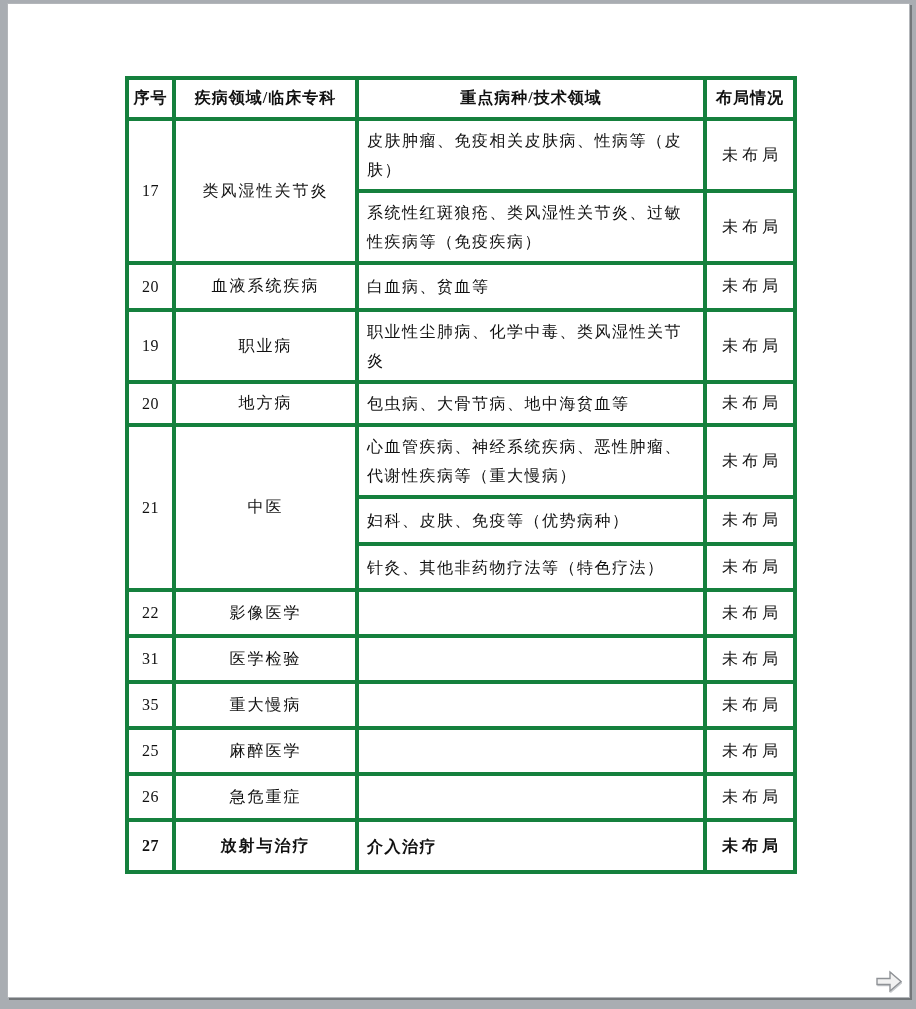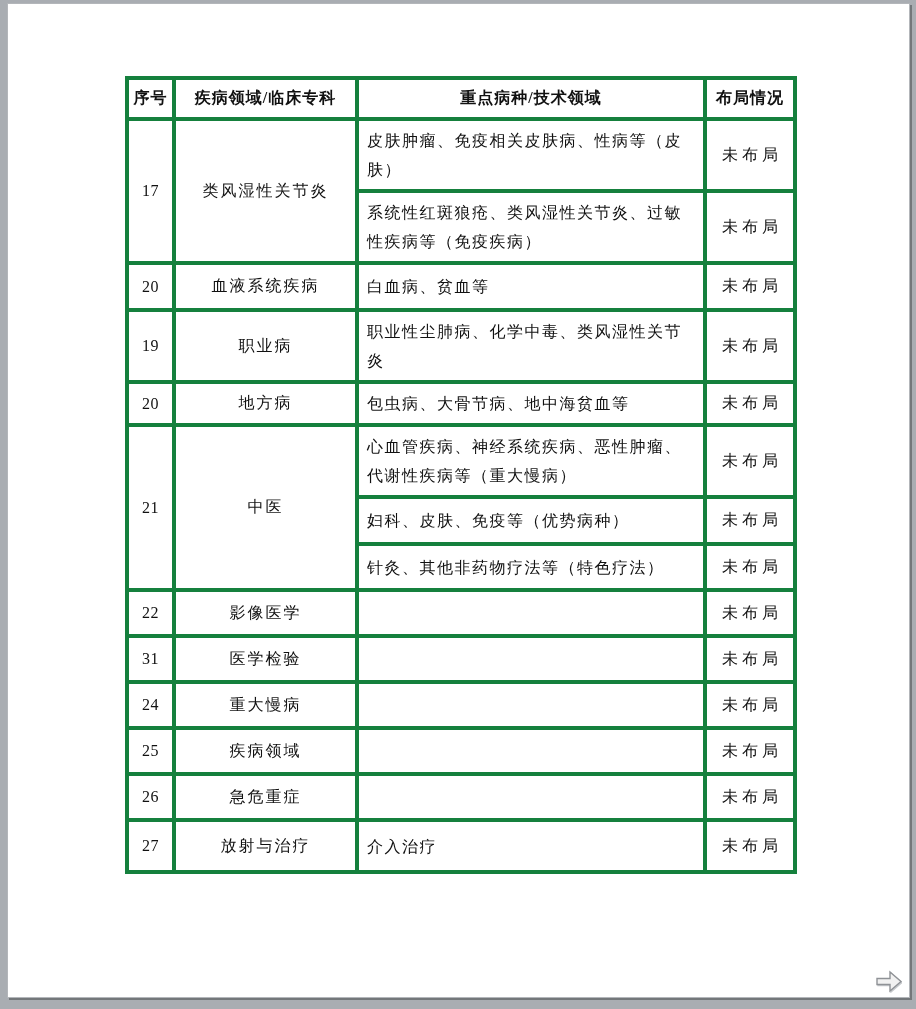--- a/index.html
+++ b/index.html
@@ -135,38 +135,38 @@
           <td class="cell-detail"></td>
           <td class="cell-status">未布局</td>
         </tr>
         <tr style="height: 46px;">
           <td class="cell-no" rowspan="1">31</td>
           <td class="cell-field" rowspan="1">医学检验</td>
           <td class="cell-detail"></td>
           <td class="cell-status">未布局</td>
         </tr>
         <tr style="height: 46px;">
-          <td class="cell-no" rowspan="1">24</td>
+          <td class="cell-no" rowspan="1">35</td>
           <td class="cell-field" rowspan="1">重大慢病</td>
           <td class="cell-detail"></td>
           <td class="cell-status">未布局</td>
         </tr>
         <tr style="height: 46px;">
           <td class="cell-no" rowspan="1">25</td>
-          <td class="cell-field" rowspan="1">疾病领域</td>
+          <td class="cell-field" rowspan="1">麻醉医学</td>
           <td class="cell-detail"></td>
           <td class="cell-status">未布局</td>
         </tr>
         <tr style="height: 46px;">
           <td class="cell-no" rowspan="1">26</td>
           <td class="cell-field" rowspan="1">急危重症</td>
           <td class="cell-detail"></td>
           <td class="cell-status">未布局</td>
         </tr>
-        <tr style="height: 52px;">
+        <tr style="height: 52px; font-weight: bold;">
           <td class="cell-no" rowspan="1">27</td>
           <td class="cell-field" rowspan="1">放射与治疗</td>
           <td class="cell-detail">介入治疗</td>
           <td class="cell-status">未布局</td>
         </tr>
       </tbody>
   </table>
 
   <svg class="page-arrow" viewBox="0 0 26 23" xmlns="http://www.w3.org/2000/svg">
     <polygon points="1,8.5 14,8.5 14,2 25,11.5 14,21 14,14.5 1,14.5" fill="#f1f1f1" stroke="#8f9296" stroke-width="1.4" style="filter: drop-shadow(1px 1px 0px #c6c9cc);"></polygon>

